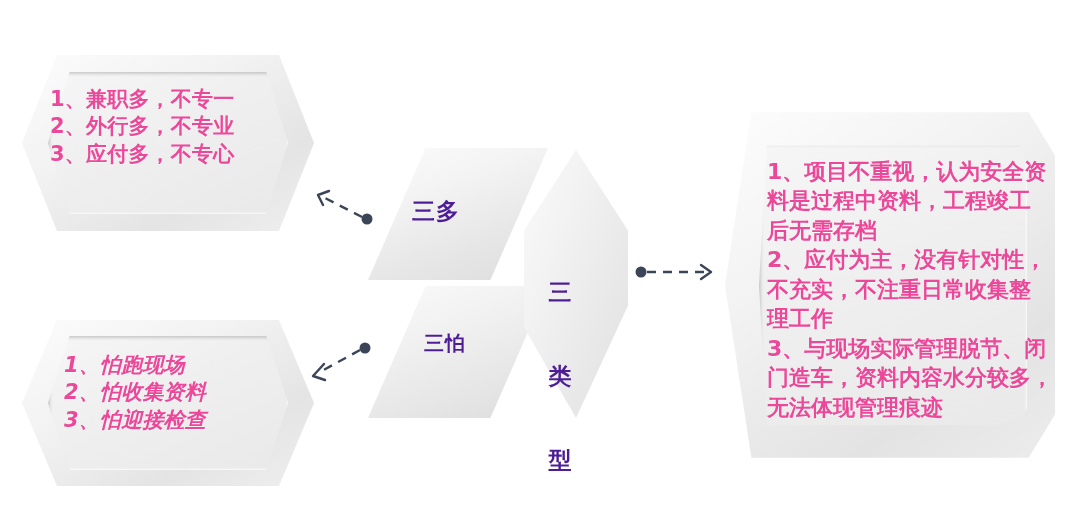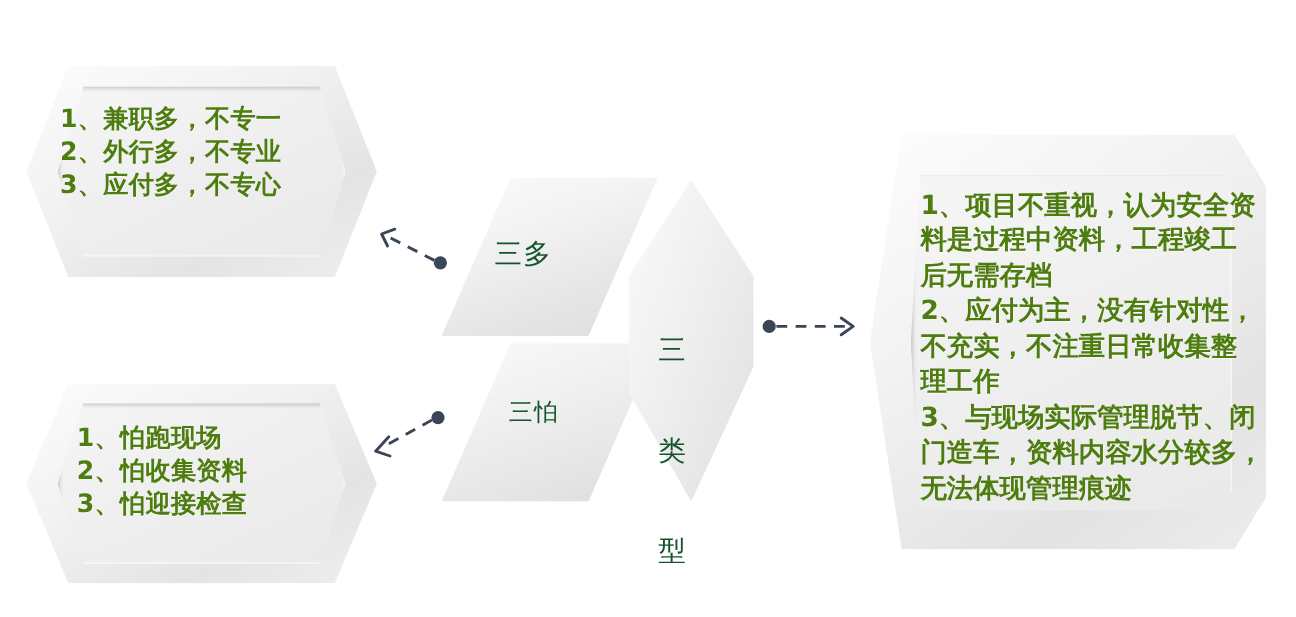--- a/index.html
+++ b/index.html
@@ -37,21 +37,21 @@
     filter: drop-shadow(3px 5px 5px rgba(120,120,125,0.40));
   }
   .hex-inner {
     position: absolute;
     background: linear-gradient(155deg, #f6f6f6 0%, #efefef 45%, #e9e9e9 100%);
     box-shadow: inset 2px 2px 3px rgba(150,150,155,0.45),
                 inset -1px -1px 2px rgba(255,255,255,0.9);
   }
   .hex-text {
     position: absolute;
-    color: #4d7c0f;
+    color: #ec4899;
     font-weight: bold;
     white-space: pre;
     line-height: 1.30;
     text-shadow: 0.5px 0.5px 0px rgba(255,255,255,0.55);
   }
 
   
   #box-tl {
     left: 22px; top: 55px; width: 292px; height: 176px;
   }
@@ -76,20 +76,21 @@
     clip-path: polygon(12% 0%, 88% 0%, 100% 50%, 88% 100%, 12% 100%, 0% 50%);
   }
   #box-bl .hex-inner {
     left: 26px; top: 16px; width: 240px; height: 134px;
     clip-path: polygon(9% 0%, 91% 0%, 100% 50%, 91% 100%, 9% 100%, 0% 50%);
   }
   #box-bl .hex-text {
     left: 42px; top: 32px; width: 230px;
     font-size: 21px;
     letter-spacing: 0.2px;
+    font-style: italic;
   }
 
   
   #box-r {
     left: 725px; top: 105px; width: 330px; height: 360px;
   }
   #box-r .hex-outer {
     clip-path: polygon(8% 2%, 92% 2%, 100% 14%, 100% 86%, 92% 98%, 8% 98%, 0% 50%);
     background: linear-gradient(145deg, #fdfdfd 0%, #f3f3f3 35%, #e3e3e3 75%, #ededed 100%);
   }
@@ -104,22 +105,22 @@
     line-height: 1.34;
   }
 
   
   .face {
     position: absolute;
     filter: drop-shadow(3px 4px 4px rgba(130,130,135,0.38));
   }
   .face-label {
     position: absolute;
-    color: #14532d;
-    font-weight: normal;
+    color: #4c1d95;
+    font-weight: bold;
     white-space: pre;
   }
 
   
   #face-top {
     left: 368px; top: 148px; width: 180px; height: 132px;
     background: linear-gradient(160deg, #fbfbfb 0%, #f4f4f4 30%, #e6e6e6 70%, #dddddd 100%);
     clip-path: polygon(32% 0%, 100% 0%, 68% 100%, 0% 100%);
   }
   #label-top {

